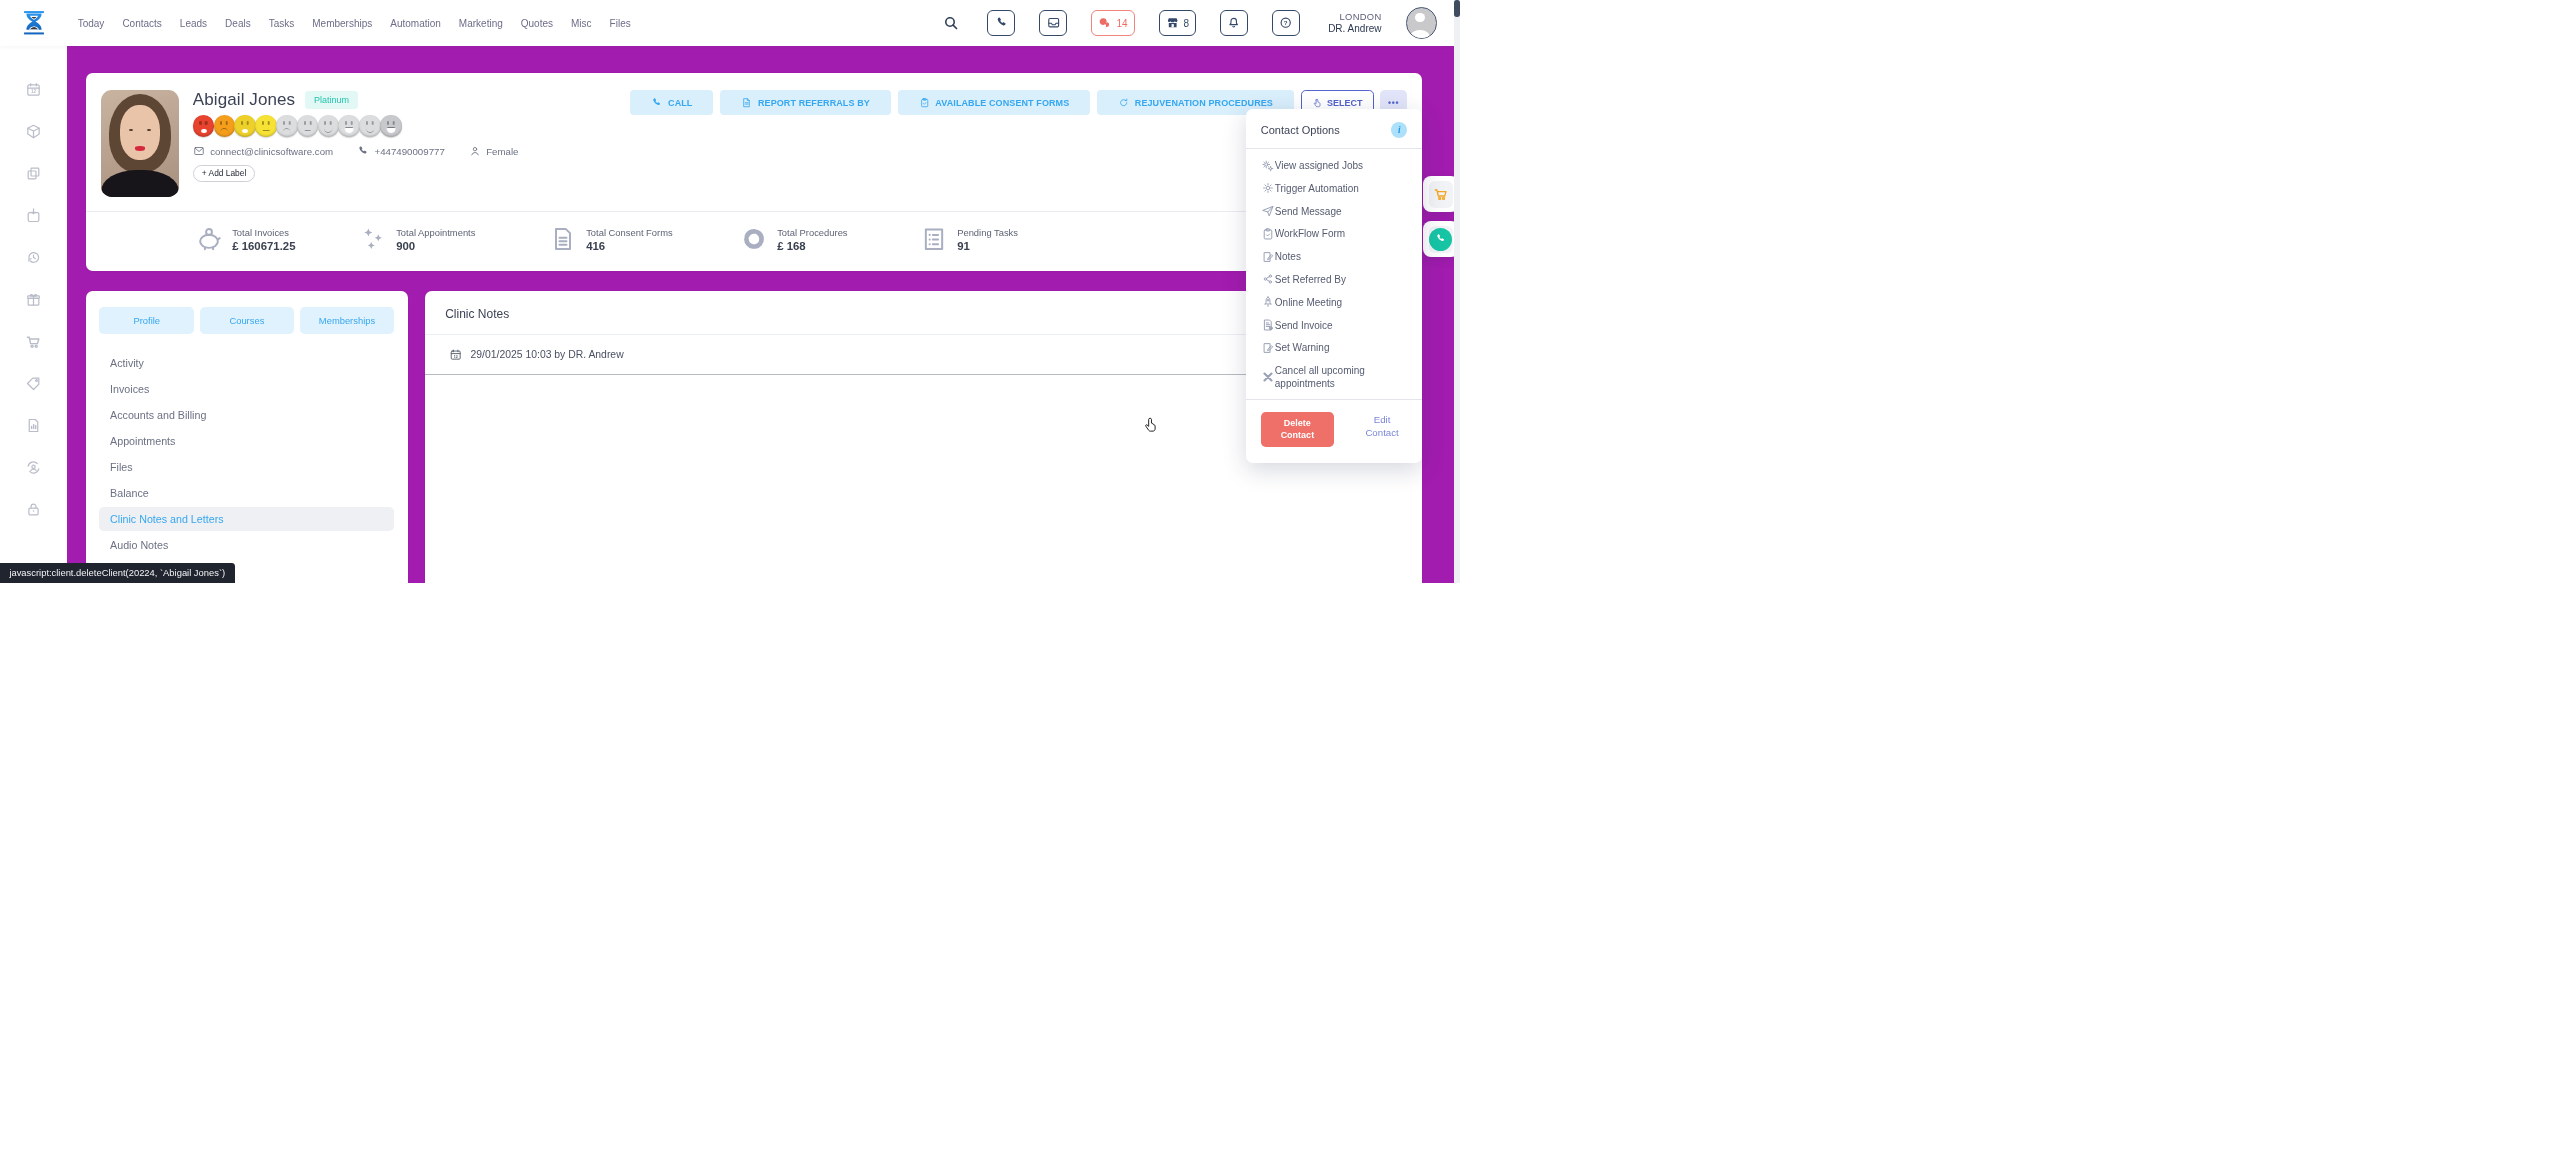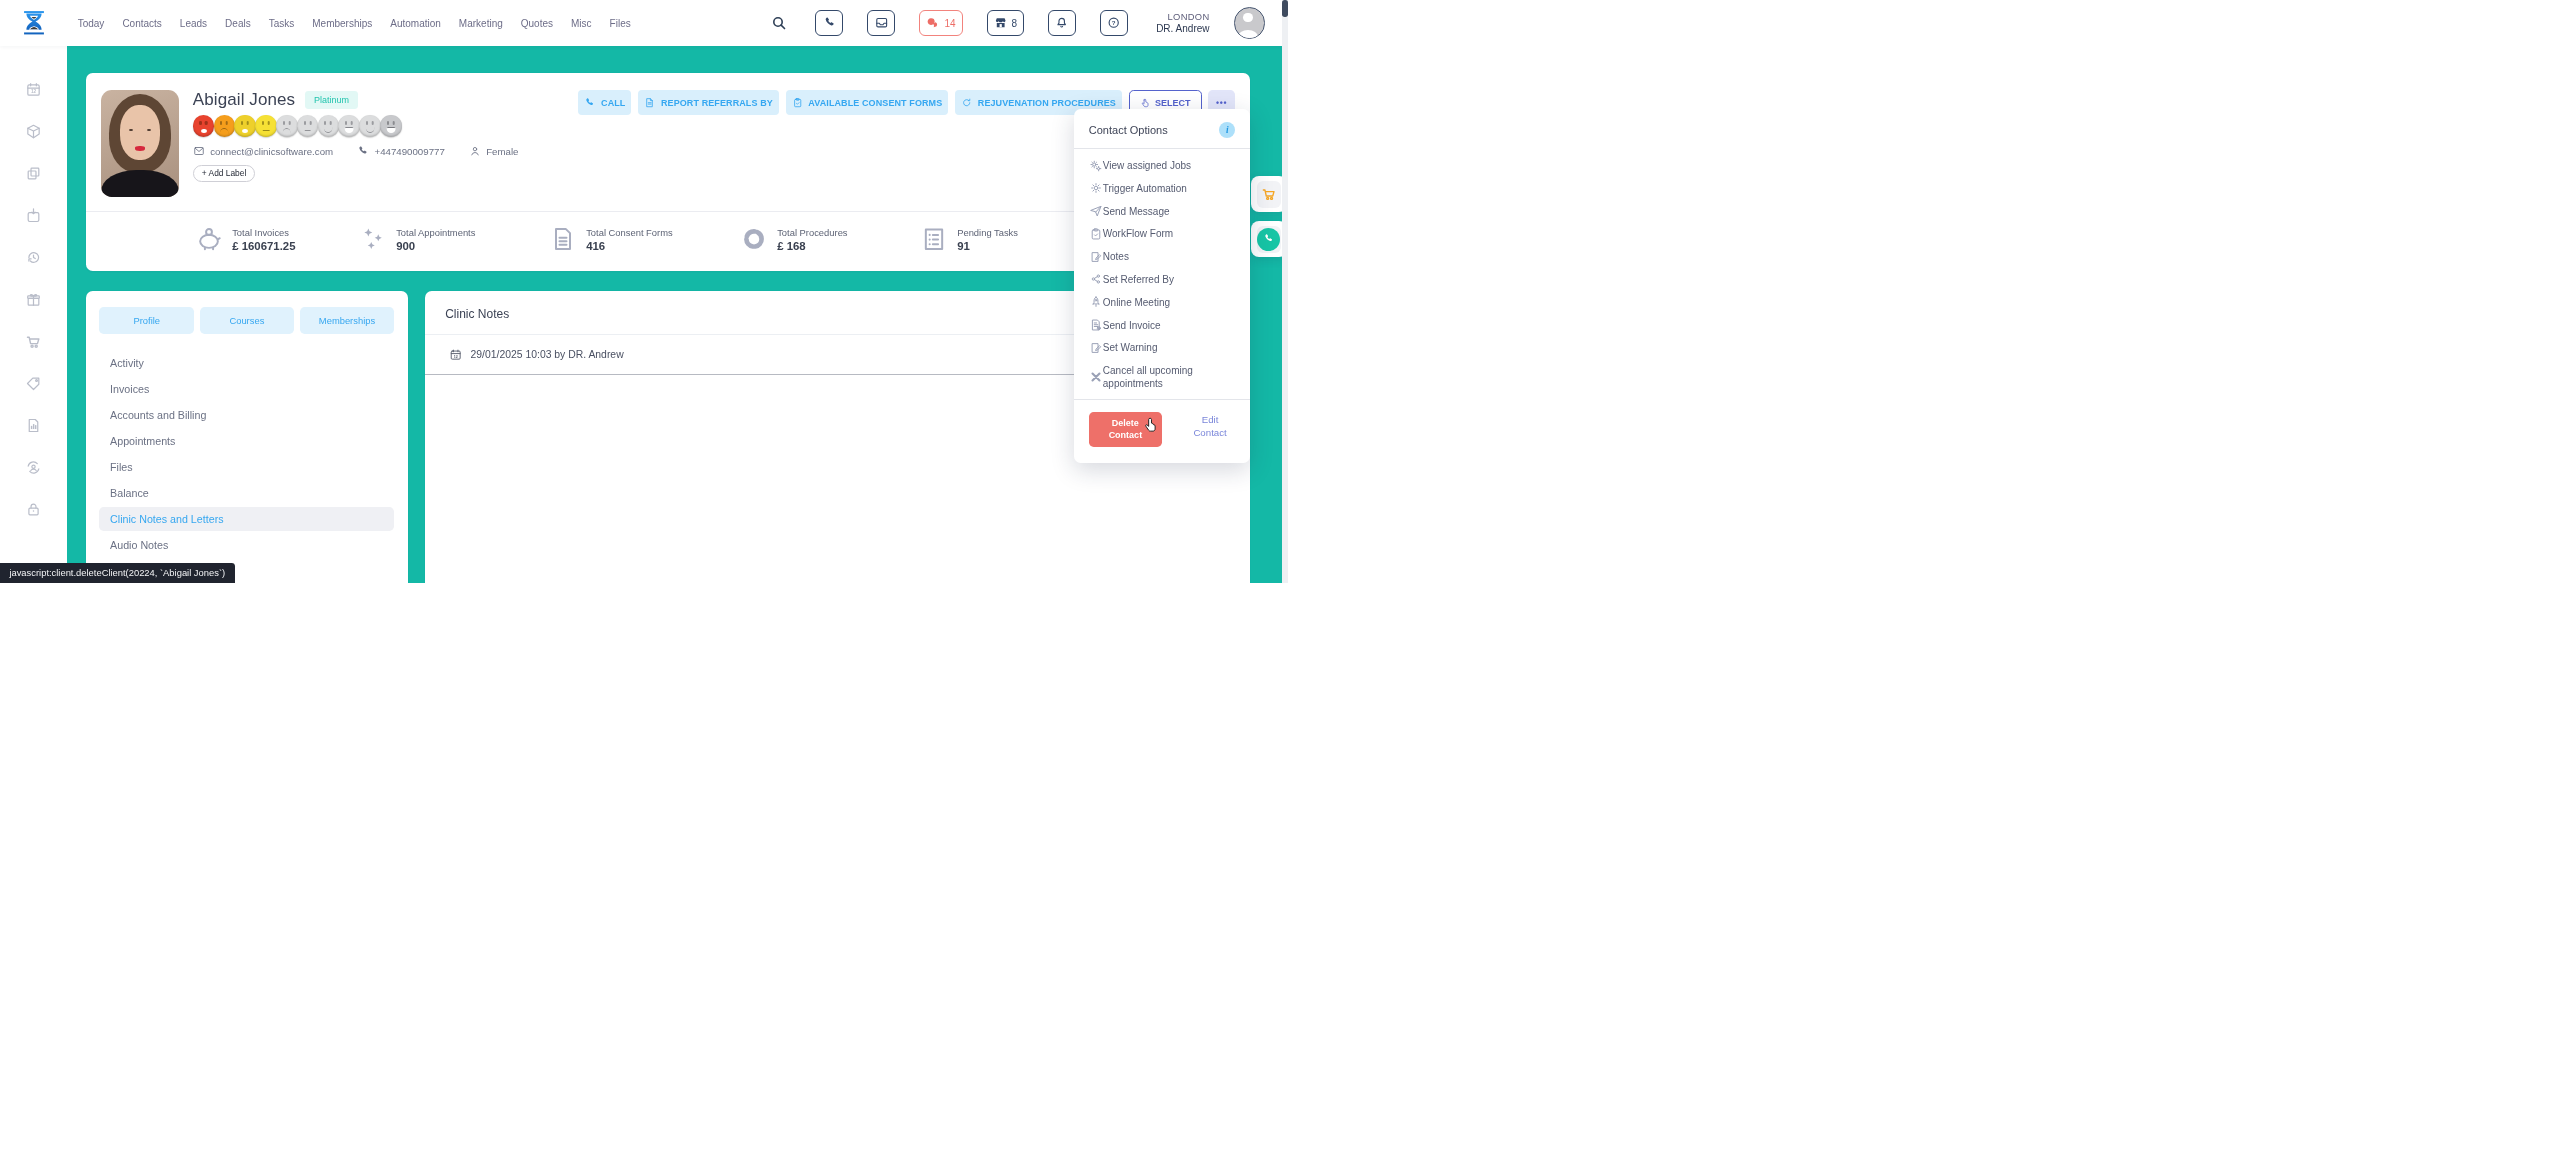--- a/index.html
+++ b/index.html
@@ -1,16 +1,16 @@
 <!DOCTYPE html>
 <html style="font-size:10.7px"><head>
 <meta charset="utf-8">
 <style>
   html,body{margin:0;padding:0;background:#fff;font-family:"Liberation Sans",sans-serif;}
-  .screen{position:relative;width:1288px;height:583px;overflow:hidden;background:#14b8a6;}
+  .screen{position:relative;width:1460px;height:583px;overflow:hidden;background:#a21caf;}
   button{font-family:inherit;cursor:pointer;}
   svg.ico{fill:none;stroke:currentColor;stroke-width:1.7;stroke-linecap:round;stroke-linejoin:round;display:block;}
 
   
   .hdr{position:absolute;top:0;left:0;right:0;height:46px;background:#fff;display:flex;align-items:center;z-index:30;box-shadow:0 1.3px 4px rgba(20,30,60,.05);}
   .logo{width:67px;display:flex;justify-content:center;align-items:center;cursor:pointer;}
   .mainnav{display:flex;gap:18px;margin-left:10.7px;}
   .navitem{font-size:10px;color:#6d6d88;text-decoration:none;}
   .hright{margin-left:auto;display:flex;align-items:center;gap:24px;padding-right:23px;}
   .searchbtn{background:none;border:none;color:#2e3f56;padding:0 4px;}
@@ -48,21 +48,21 @@
   .moods{margin-top:4.7px;display:flex;}
   .emoji{width:21.5px;height:21.5px;border-radius:50%;position:relative;display:inline-block;margin-right:-0.7px;box-shadow:inset 0 -1.3px 2px rgba(0,0,0,.18),0 0.7px 1.3px rgba(0,0,0,.22);cursor:pointer;}
   .emoji::before{content:"";position:absolute;top:6px;left:6.7px;width:2.1px;height:4.4px;border-radius:1.3px;background:currentColor;box-shadow:5.7px 0 0 currentColor;opacity:.75;}
   .emoji .m{position:absolute;left:50%;transform:translateX(-50%);}
   .emoji[data-mouth="open"] .m{width:6px;height:4.4px;background:#fff;border-radius:50%;bottom:3.4px;}
   .emoji[data-mouth="frown"] .m{width:8.7px;height:4.7px;border-top:1.7px solid currentColor;border-radius:50%/100% 100% 0 0;bottom:2.7px;opacity:.85;}
   .emoji[data-mouth="neutral"] .m{width:6.7px;height:1.7px;background:currentColor;border-radius:1.3px;bottom:5.4px;opacity:.85;}
   .emoji[data-mouth="smile"] .m{width:8.7px;height:4.7px;border-bottom:1.7px solid currentColor;border-radius:50%/0 0 100% 100%;bottom:4px;opacity:.85;}
   .emoji[data-mouth="grin"] .m{width:8.7px;height:5.4px;background:#fff;border-top:1.3px solid currentColor;border-radius:2px 2px 5.4px 5.4px;bottom:3.4px;}
   .actions{margin-left:auto;display:flex;gap:6.7px;align-items:flex-start;flex:none;}
-  .abtn{height:25px;background:#d9effc;color:#35a7f1;border:none;border-radius:4px;font-size:9px;font-weight:700;display:flex;align-items:center;gap:5.4px;padding:0 6px;letter-spacing:0.1px;white-space:nowrap;}
+  .abtn{height:25px;background:#d9effc;color:#35a7f1;border:none;border-radius:4px;font-size:9px;font-weight:700;display:flex;align-items:center;gap:5.4px;padding:0 21px;letter-spacing:0.1px;white-space:nowrap;}
   .abtn svg{width:11.4px;height:11.4px;}
   .select-btn{height:25px;background:#fff;border:1.3px solid #5462cc;color:#5462cc;border-radius:4.7px;font-size:9px;font-weight:700;display:flex;align-items:center;gap:4.7px;padding:0 10px;}
   .select-btn svg{width:10.7px;height:10.7px;}
   .more-btn{height:25px;width:27px;background:#e2e5f9;color:#5462cc;border:none;border-radius:4.7px;font-size:8.7px;font-weight:700;letter-spacing:0.7px;}
   .drow{display:flex;align-items:center;gap:24px;margin-top:8.7px;white-space:nowrap;overflow:hidden;}
   .ditem{display:flex;align-items:center;gap:5.4px;color:#6b7184;font-size:9.7px;flex:none;}
   .ditem svg{width:12px;height:12px;flex:none;}
   .addlabel{margin-top:7.4px;display:inline-flex;align-items:center;border:0.9px solid #cfcfd6;border-radius:10px;background:#fff;color:#1e2330;font-size:8.4px;padding:2.7px 8px;font-weight:500;}
   .sdivider{border-top:0.7px solid #ebecf1;margin:13.4px -14.8px 0;}
   .stats{display:flex;padding:13.4px 0 17.4px;margin-left:94px;}

